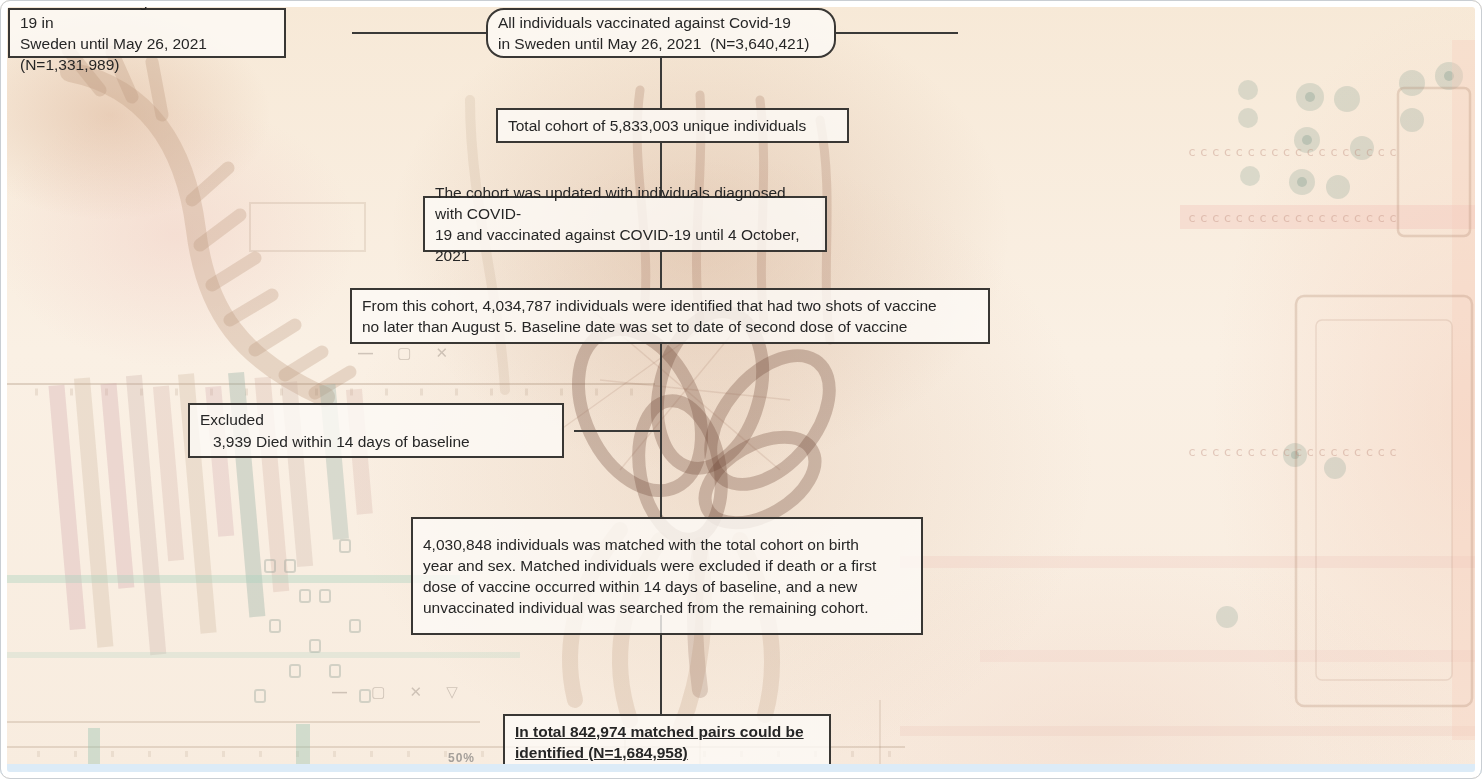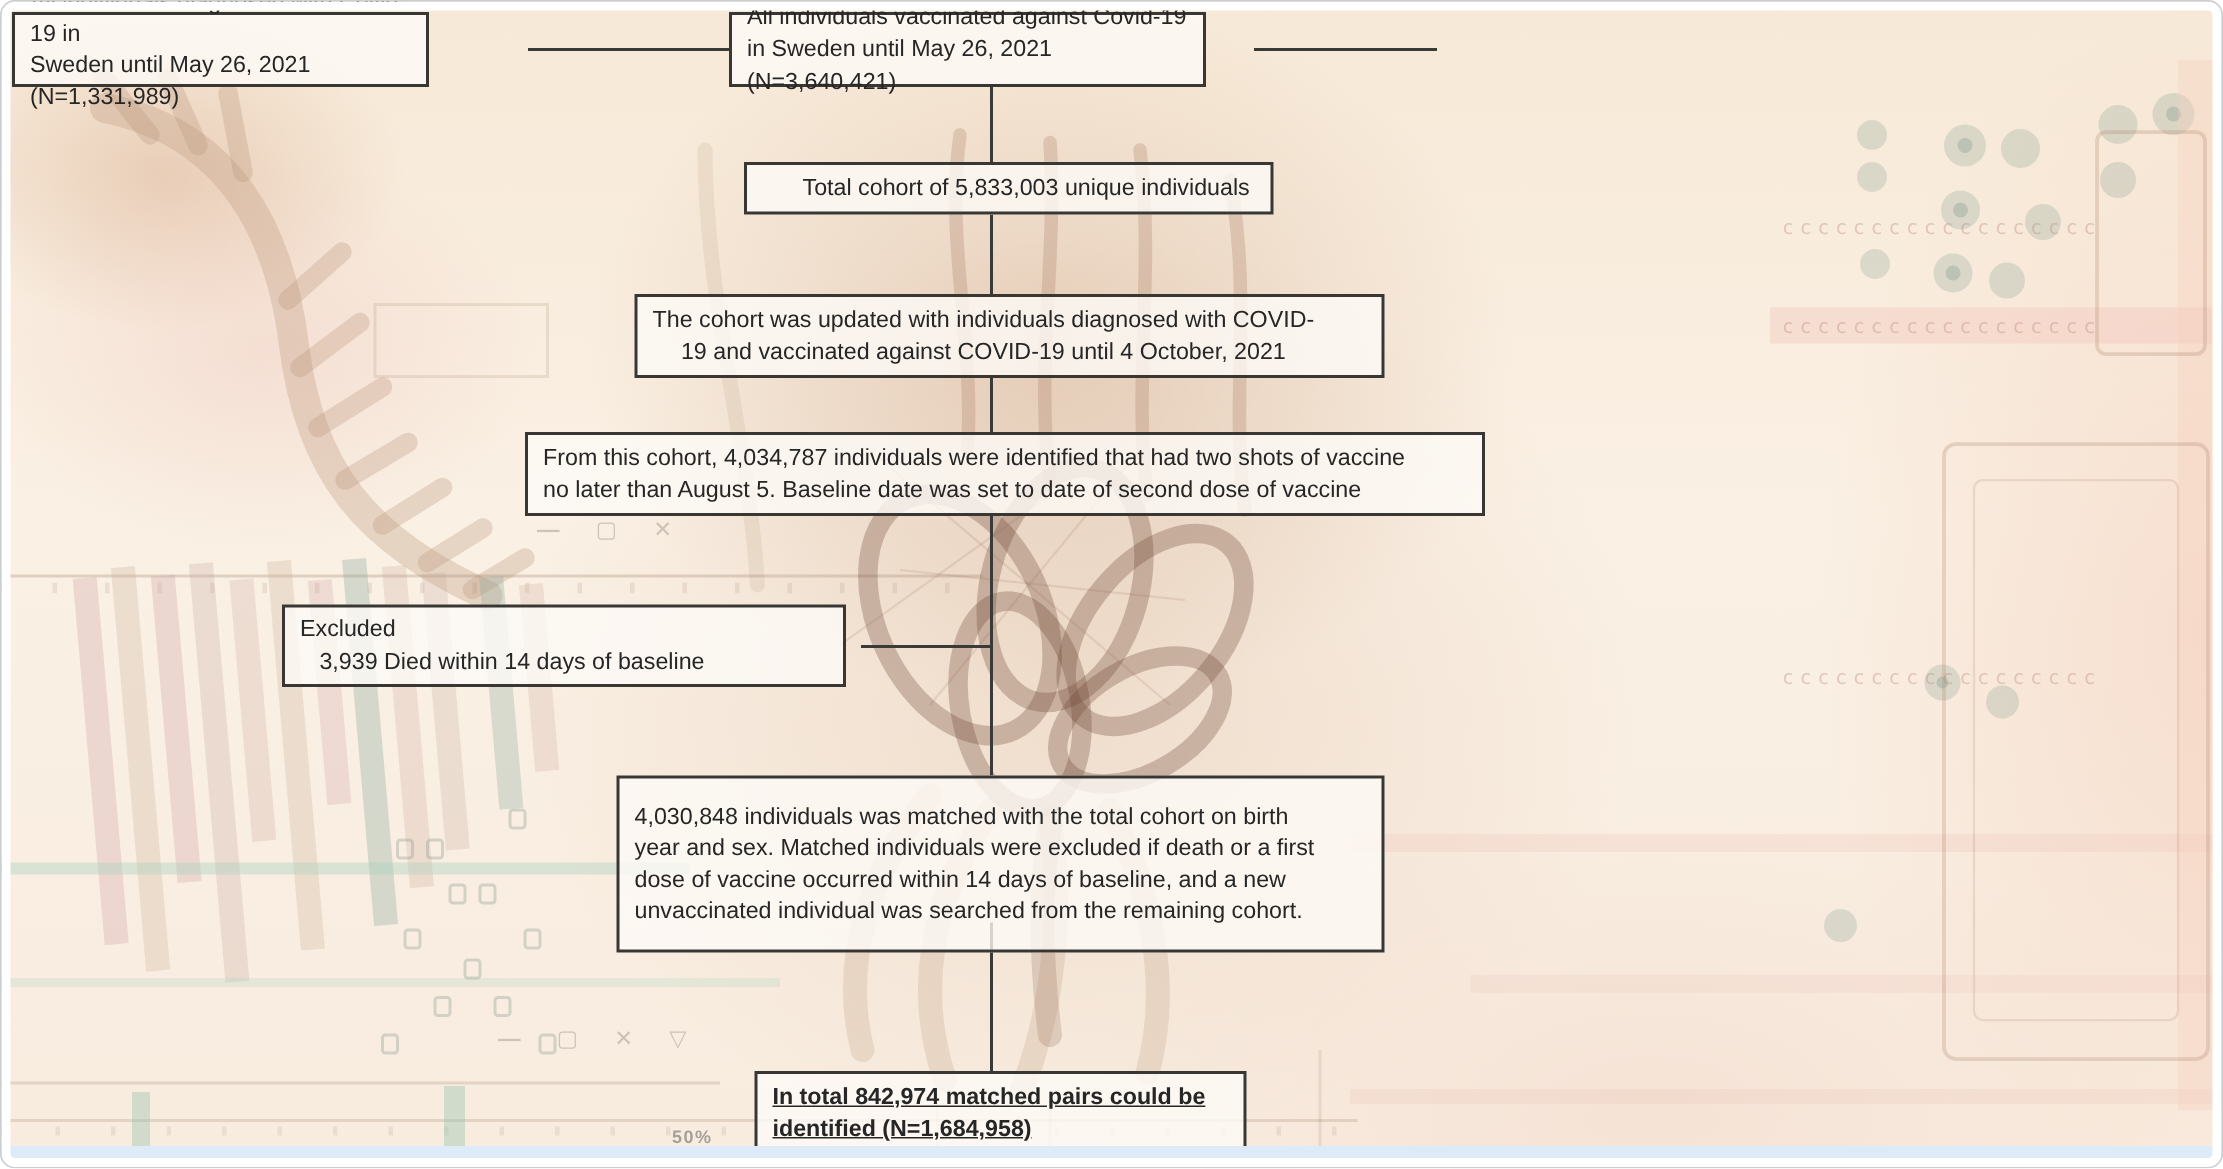--- a/index.html
+++ b/index.html
@@ -206,28 +206,28 @@
     <div class="conn v" style="left:660px;top:143px;height:53px;"></div>
     <div class="conn v" style="left:660px;top:252px;height:36px;"></div>
     <div class="conn v" style="left:660px;top:344px;height:173px;"></div>
     <div class="conn h" style="left:574px;top:430px;width:86px;"></div>
     <div class="conn v" style="left:660px;top:615px;height:99px;"></div>
 
     <div class="node" style="left:8px;top:8px;width:278px;height:50px;">
       <div class="node-text">All individuals diagnosed with Covid-19 in
 Sweden until May 26, 2021  (N=1,331,989)</div>
     </div>
-    <div class="node" style="left:486px;top:8px;width:318px;height:50px;">
+    <div class="node" style="left:486px;top:8px;width:350px;height:50px;border-radius:18px;">
       <div class="node-text">All individuals vaccinated against Covid-19
 in Sweden until May 26, 2021  (N=3,640,421)</div>
     </div>
-    <div class="node" style="left:496px;top:108px;width:353px;height:35px;padding-left:27px;">
+    <div class="node" style="left:496px;top:108px;width:353px;height:35px;">
       <div class="node-text">Total cohort of 5,833,003 unique individuals</div>
     </div>
-    <div class="node" style="left:423px;top:196px;width:500px;height:56px;text-align:center;">
+    <div class="node" style="left:423px;top:196px;width:404px;height:56px;">
       <div class="node-text">The cohort was updated with individuals diagnosed with COVID-
 19 and vaccinated against COVID-19 until 4 October, 2021</div>
     </div>
     <div class="node" style="left:350px;top:288px;width:640px;height:56px;">
       <div class="node-text">From this cohort, 4,034,787 individuals were identified that had two shots of vaccine
 no later than August 5. Baseline date was set to date of second dose of vaccine</div>
     </div>
     <div class="node" style="left:188px;top:403px;width:376px;height:55px;">
       <div class="node-text">Excluded
    3,939 Died within 14 days of baseline</div>

